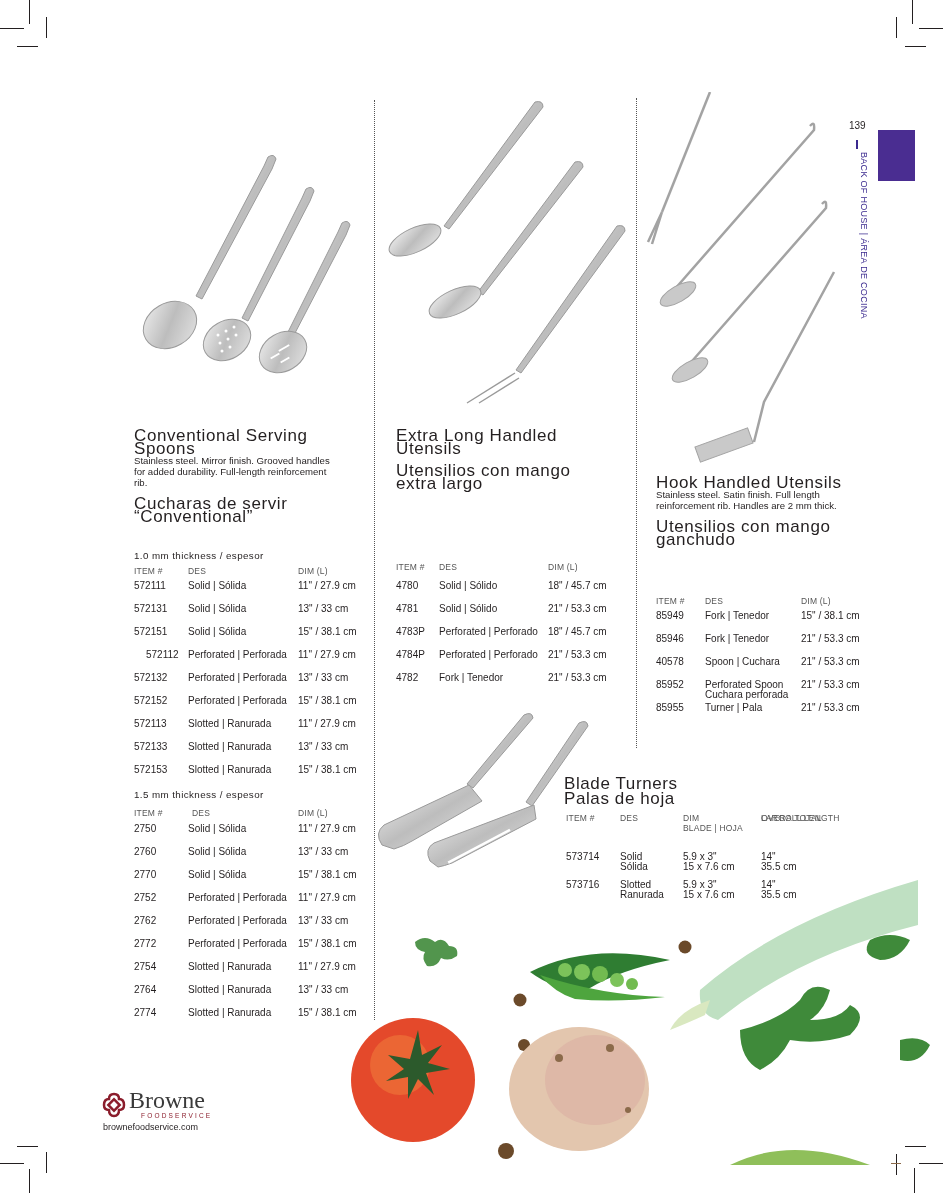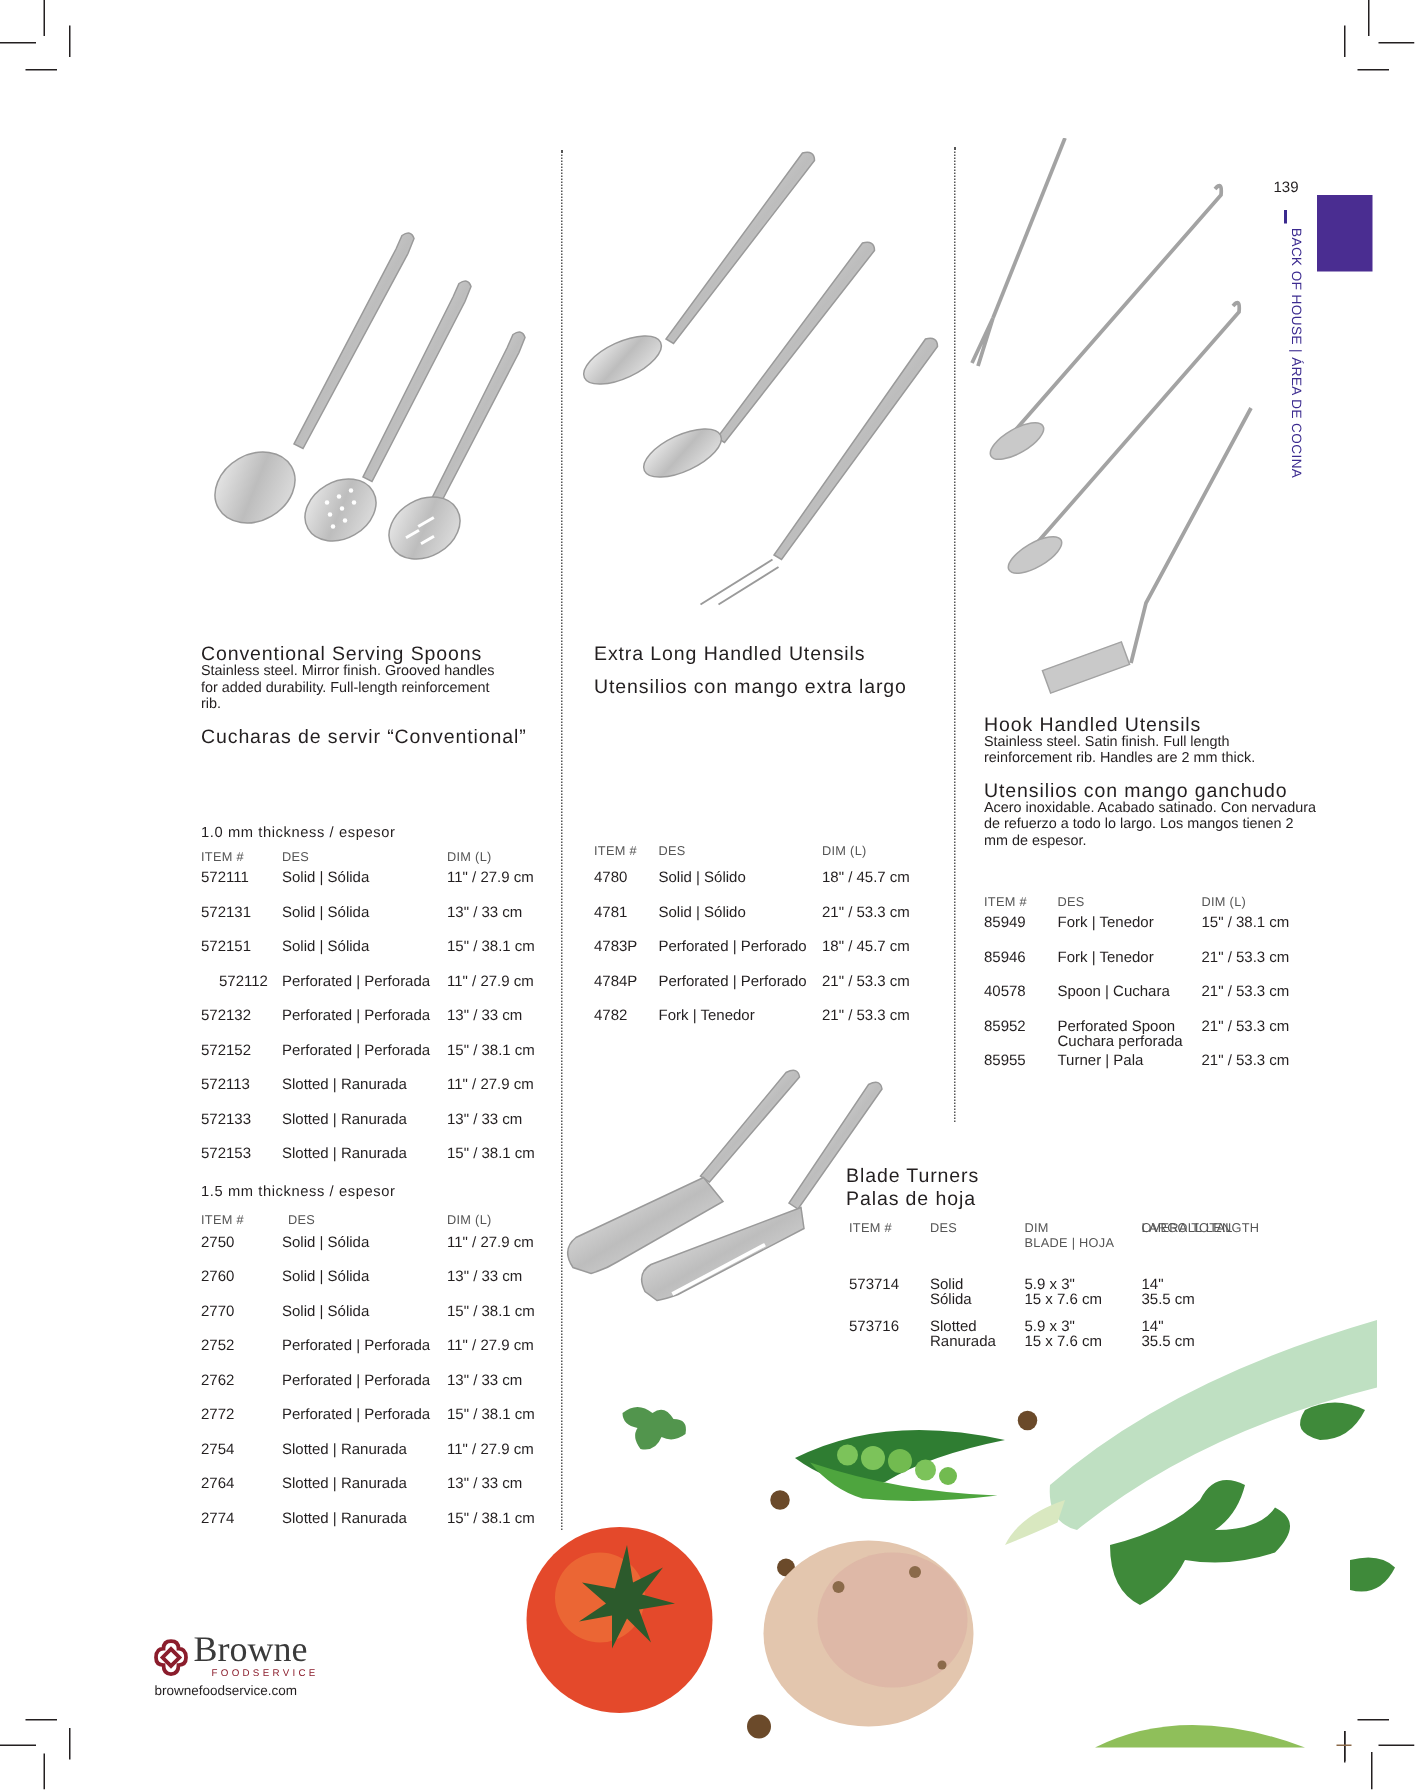--- a/index.html
+++ b/index.html
@@ -1,20 +1,20 @@
 <!DOCTYPE html>
 <html><head>
 <meta charset="utf-8">
 <style>
   html, body { margin:0; padding:0; background:#fff; }
   body { width:943px; height:1193px; position:relative; overflow:hidden;
          font-family:"Liberation Sans", sans-serif; color:#231f20; }
   .abs { position:absolute; }
   .crop { position:absolute; background:#231f20; }
-  .h { font-size:13px; letter-spacing:0.6px; line-height:13px; color:#231f20; }
+  .h { font-size:17px; letter-spacing:0.6px; line-height:13px; color:#231f20; }
   .p { font-size:9.6px; line-height:11px; color:#231f20; }
   .sub { font-size:9.8px; letter-spacing:0.4px; color:#231f20; }
   .th { font-size:8.5px; color:#555; letter-spacing:0.2px; }
   .td { font-size:10px; color:#231f20; }
   .row { position:absolute; left:0; width:240px; height:12px; }
   .row span { position:absolute; top:0; white-space:nowrap; }
   .dotline { position:absolute; width:0; border-left:1.5px dotted #555; }
   .vert { position:absolute; writing-mode:vertical-rl; font-size:9px; color:#3b2a8f; letter-spacing:0.3px; }
 </style>
 </head>
@@ -267,21 +267,20 @@
       <span style="left:0">4782</span>
       <span style="left:43px">Fork | Tenedor</span>
       <span style="left:152px">21" / 53.3 cm</span>
     </div>
 </div>
 
 <div class="abs" style="left:656px;top:476px;width:225px">
   <div class="h">Hook Handled Utensils</div>
   <div class="p" style="width:195px">Stainless steel. Satin finish. Full length reinforcement rib. Handles are 2 mm thick.</div>
   <div class="h" style="margin-top:9px">Utensilios con mango ganchudo</div>
-  <div class="p" style="width:222px">Acero inoxidable. Acabado satinado. Con nervadura de refuerzo a todo lo largo. Los mangos tienen 2 mm de espesor.</div>
 </div>
 <div class="abs" style="left:656px;top:596px;width:230px;height:120px">
   <div class="row th" style="top:0">
     <span style="left:0">ITEM #</span>
     <span style="left:49px">DES</span>
     <span style="left:145px">DIM (L)</span>
   </div>
   <div class="row td" style="top:14px">
       <span style="left:0">85949</span>
       <span style="left:49px">Fork | Tenedor</span>

